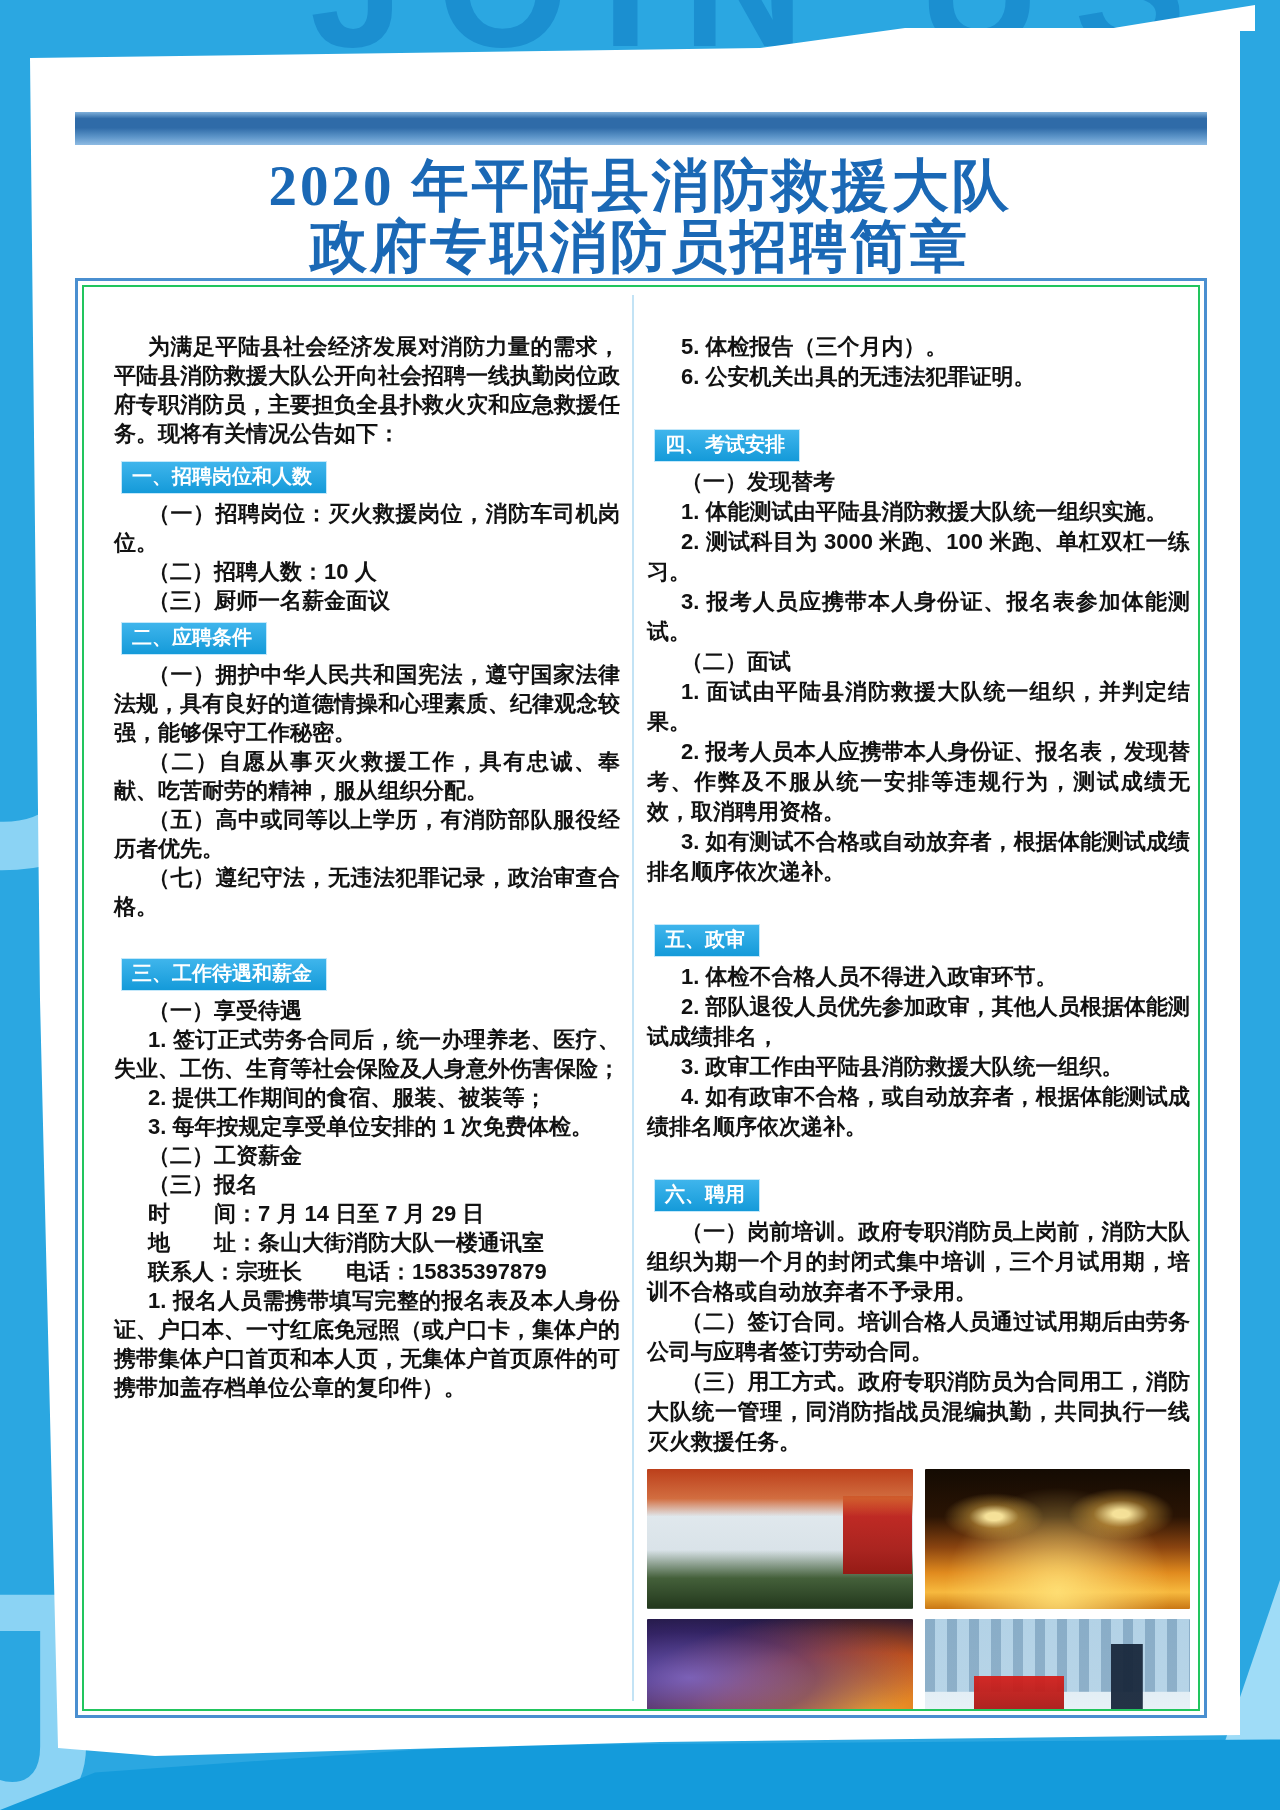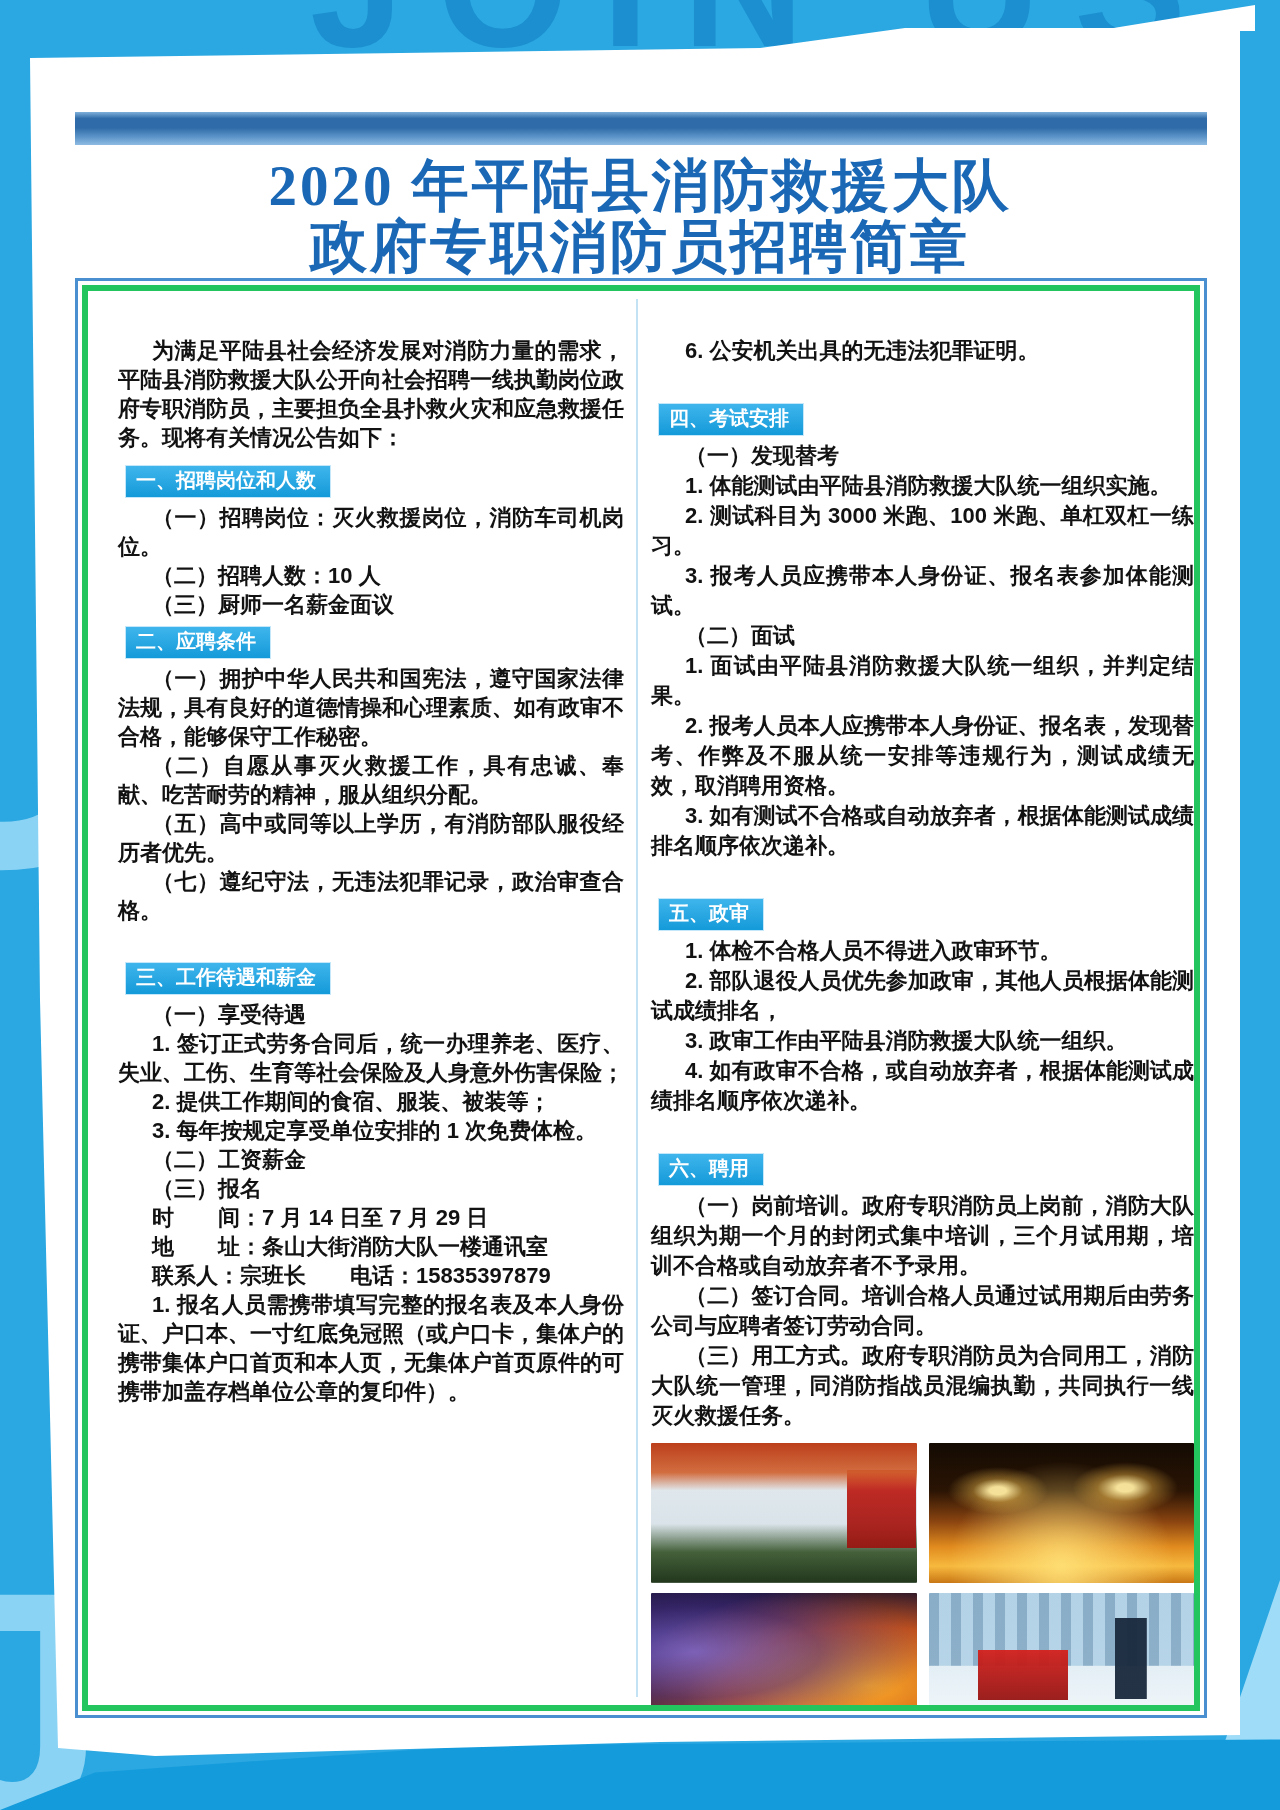--- a/index.html
+++ b/index.html
@@ -19,21 +19,21 @@
 
   .top-bar{position:absolute;left:75px;top:112px;width:1132px;height:33px;z-index:3;
     background:linear-gradient(180deg,#7FB0DA 0%,#2F6BA8 20%,#2F6BA8 48%,#5D95C9 76%,#8EBBE3 100%);}
 
   .title{position:absolute;left:0;top:155px;width:1280px;text-align:center;z-index:3;color:#1A68B5;
     font-family:"Liberation Serif","DejaVu Serif",serif;font-weight:900;}
   .title .t1,.title .t2{font-size:57px;line-height:61px;letter-spacing:3px;}
 
   .content-box{position:absolute;left:75px;top:278px;width:1132px;height:1440px;z-index:3;
     background:#fff;border:3px solid #4A8FD0;padding:4px;box-sizing:border-box;}
-  .box-inner{position:relative;width:100%;height:100%;border:6px solid #22c55e;box-sizing:border-box;overflow:hidden;padding-left:44px;}
+  .box-inner{position:relative;width:100%;height:100%;border:2px solid #22c55e;box-sizing:border-box;overflow:hidden;padding-left:44px;}
   .divider{position:absolute;left:548px;top:8px;bottom:8px;width:2px;background:#C3E3F5;}
 
   .col{position:absolute;top:45px;color:#121212;}
   .col-left{left:30px;width:506px;}
   .col-right{left:563px;width:543px;}
 
   .para{margin:0;font-size:22px;line-height:29px;font-weight:600;text-indent:1.55em;text-align:justify;}
   .col-right .para{line-height:30px;}
   .indent-deep{text-indent:2.7em;}
 
@@ -94,37 +94,38 @@
   <div class="content-box">
     <div class="box-inner">
       <div class="divider"></div>
       <div class="col col-left">
           <p class="para">为满足平陆县社会经济发展对消防力量的需求，平陆县消防救援大队公开向社会招聘一线执勤岗位政府专职消防员，主要担负全县扑救火灾和应急救援任务。现将有关情况公告如下：</p>
           <div class="sec-hdr mt-md"><span class="sec-hdr-box">一、招聘岗位和人数</span></div>
           <p class="para">（一）招聘岗位：灭火救援岗位，消防车司机岗位。</p>
           <p class="para">（二）招聘人数：10 人</p>
           <p class="para">（三）厨师一名薪金面议</p>
           <div class="sec-hdr"><span class="sec-hdr-box">二、应聘条件</span></div>
-          <p class="para">（一）拥护中华人民共和国宪法，遵守国家法律法规，具有良好的道德情操和心理素质、如有政审不合格，能够保守工作秘密。</p>
+          <p class="para">（一）拥护中华人民共和国宪法，遵守国家法律法规，具有良好的道德情操和心理素质、纪律观念较强，能够保守工作秘密。</p>
           <p class="para">（二）自愿从事灭火救援工作，具有忠诚、奉献、吃苦耐劳的精神，服从组织分配。</p>
           <p class="para">（五）高中或同等以上学历，有消防部队服役经历者优先。</p>
           <p class="para">（七）遵纪守法，无违法犯罪记录，政治审查合格。</p>
           <div class="sec-hdr mt-lg"><span class="sec-hdr-box">三、工作待遇和薪金</span></div>
           <p class="para">（一）享受待遇</p>
           <p class="para">1. 签订正式劳务合同后，统一办理养老、医疗、失业、工伤、生育等社会保险及人身意外伤害保险；</p>
           <p class="para">2. 提供工作期间的食宿、服装、被装等；</p>
           <p class="para">3. 每年按规定享受单位安排的 1 次免费体检。</p>
           <p class="para">（二）工资薪金</p>
           <p class="para">（三）报名</p>
           <p class="para">时　　间：7 月 14 日至 7 月 29 日</p>
           <p class="para">地　　址：条山大街消防大队一楼通讯室</p>
           <p class="para">联系人：宗班长　　电话：15835397879</p>
           <p class="para">1. 报名人员需携带填写完整的报名表及本人身份证、户口本、一寸红底免冠照（或户口卡，集体户的携带集体户口首页和本人页，无集体户首页原件的可携带加盖存档单位公章的复印件）。</p>
         </div>
       <div class="col col-right">
+          <p class="para">5. 体检报告（三个月内）。</p>
           <p class="para">6. 公安机关出具的无违法犯罪证明。</p>
           <div class="sec-hdr mt-lg"><span class="sec-hdr-box">四、考试安排</span></div>
           <p class="para">（一）发现替考</p>
           <p class="para">1. 体能测试由平陆县消防救援大队统一组织实施。</p>
           <p class="para">2. 测试科目为 3000 米跑、100 米跑、单杠双杠一练习。</p>
           <p class="para">3. 报考人员应携带本人身份证、报名表参加体能测试。</p>
           <p class="para">（二）面试</p>
           <p class="para">1. 面试由平陆县消防救援大队统一组织，并判定结果。</p>
           <p class="para">2. 报考人员本人应携带本人身份证、报名表，发现替考、作弊及不服从统一安排等违规行为，测试成绩无效，取消聘用资格。</p>
           <p class="para">3. 如有测试不合格或自动放弃者，根据体能测试成绩排名顺序依次递补。</p>

